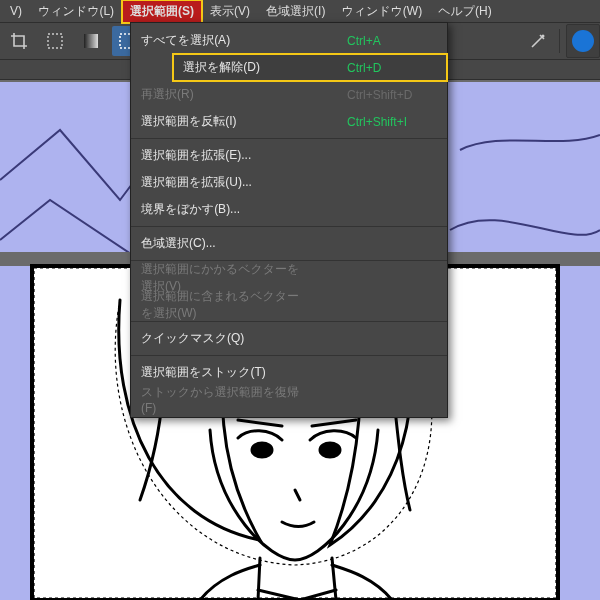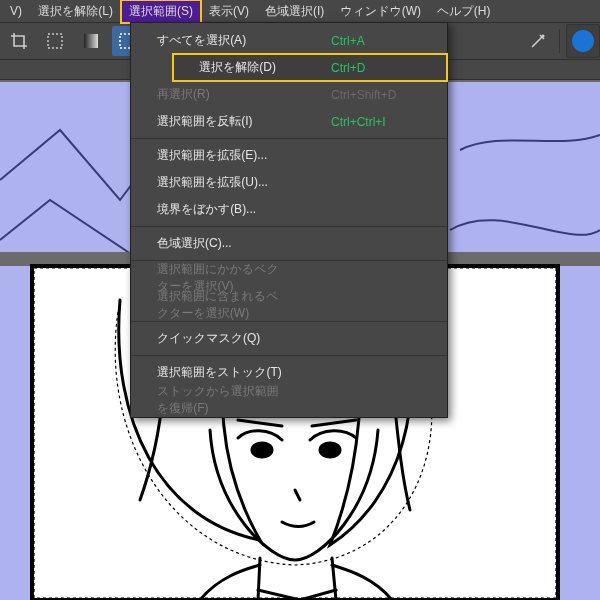--- a/index.html
+++ b/index.html
@@ -1,33 +1,33 @@
 <!DOCTYPE html>
 <html><head>
 <meta charset="utf-8">
 <style>
 * { margin: 0; padding: 0; box-sizing: border-box; font-family: "Meiryo", "Yu Gothic", sans-serif; }
 body { width: 600px; height: 600px; overflow: hidden; background: #2b2b2b; position: relative; }
 .canvas-bg { position: absolute; top: 0; left: 0; width: 600px; height: 600px; }
 .menubar { position: relative; z-index: 10; display: flex; align-items: center; height: 22px; background: #474747; color: #ddd; font-size: 12px; padding-left: 2px; }
 .menubar-item { padding: 3px 8px; cursor: default; white-space: nowrap; }
-.menubar-item.highlighted { outline: 2px solid #f5c816; outline-offset: -1px; background: #4c1d95; }
+.menubar-item.highlighted { outline: 2px solid #f5c816; outline-offset: -1px; background: #b91c1c; font-weight: bold; }
 .toolbar { position: relative; z-index: 5; display: flex; align-items: center; height: 38px; background: #474747; border-top: 1px solid #2e2e2e; border-bottom: 1px solid #2e2e2e; padding-left: 4px; gap: 6px; }
 .tool-slot { width: 30px; height: 30px; display: flex; align-items: center; justify-content: center; color: #c8c8c8; }
 .tool-slot.active { background: #3b6aa0; border-radius: 2px; }
 .vsep { width: 1px; height: 24px; background: #333; }
 .brush-slot { width: 34px; height: 34px; border: 1px solid #333; background: #3f3f3f; border-radius: 2px; display:flex; align-items:center; justify-content:center; }
 .brush-slot .dot { width: 22px; height: 22px; border-radius: 50%; background: #1a74d6; }
 .lowerbar { position: relative; z-index: 5; height: 20px; background: #474747; border-bottom: 1px solid #2e2e2e; display: flex; align-items: center; gap: 6px; padding-left: 6px; flex-direction: column; }
 .lowerbar .sq { width: 14px; height: 14px; border: 1px solid #666; }
 .lowerbar .sq .inner { width: 8px; height: 8px; border: 1px dashed #aaa; margin: 2px; }
 .lowerbar-label { color: #ccc; font-size: 11px; }
 .dropdown-caret { color:#aaa; font-size:9px; margin-left:2px;}
 .menu { position: absolute; top: 22px; left: 130px; width: 318px; background: #474747; border: 1px solid #222; box-shadow: 3px 3px 8px rgba(0,0,0,0.5); z-index: 50; padding: 4px 0; }
-.menu-row { display: flex; align-items: center; height: 27px; padding: 0 26px; color: #e6e6e6; font-size: 12px; cursor: default; }
+.menu-row { display: flex; align-items: center; height: 27px; padding: 0 10px; color: #e6e6e6; font-size: 12px; cursor: default; }
 .menu-row.disabled { color: #7a7a7a; justify-content: flex-end; }
 .menu-row .label { flex: 1; }
 .menu-row .shortcut { color: #22c55e; font-size: 12px; min-width: 90px; text-align:left;}
 .menu-row.disabled .shortcut { color: #6a6a6a; margin-left: 44px; }
 .menu-row.highlighted { outline: 2px solid #f5c816; outline-offset: -1px; background: #3e3e3e; margin-left: 42px; }
 .menu-sep { height: 1px; background: #333; margin: 3px 0; }
 </style>
 </head>
 <body>
 
@@ -84,21 +84,21 @@
   </g>
 
   <g stroke="#000" stroke-width="1.2" stroke-dasharray="3 3" fill="none">
     <path d="M120 300 C95 430 170 560 295 565 C420 560 470 420 400 300"></path>
     <path d="M34 268 L556 268 L556 598 L34 598 Z"></path>
   </g>
 </svg>
 
 <div class="menubar">
   <div class="menubar-item">V)</div>
-  <div class="menubar-item">選択を解除(L)</div>
+  <div class="menubar-item">ウィンドウ(L)</div>
   <div class="menubar-item highlighted">選択範囲(S)</div>
   <div class="menubar-item">表示(V)</div>
   <div class="menubar-item">色域選択(I)</div>
   <div class="menubar-item">ウィンドウ(W)</div>
   <div class="menubar-item">ヘルプ(H)</div>
 </div>
 
 <div class="toolbar">
   <div class="tool-slot">
     <svg width="20" height="20" viewBox="0 0 20 20">
@@ -156,21 +156,21 @@
     <div class="menu-row highlighted">
       <span class="label">選択を解除(D)</span>
       <span class="shortcut">Ctrl+D</span>
     </div>
     <div class="menu-row disabled">
       <span class="label">再選択(R)</span>
       <span class="shortcut">Ctrl+Shift+D</span>
     </div>
     <div class="menu-row">
       <span class="label">選択範囲を反転(I)</span>
-      <span class="shortcut">Ctrl+Ctrl+I</span>
+      <span class="shortcut">Ctrl+Shift+I</span>
     </div>
     <div class="menu-sep"></div>
     <div class="menu-row">
       <span class="label">選択範囲を拡張(E)...</span>
       <span class="shortcut"></span>
     </div>
     <div class="menu-row">
       <span class="label">選択範囲を拡張(U)...</span>
       <span class="shortcut"></span>
     </div>

